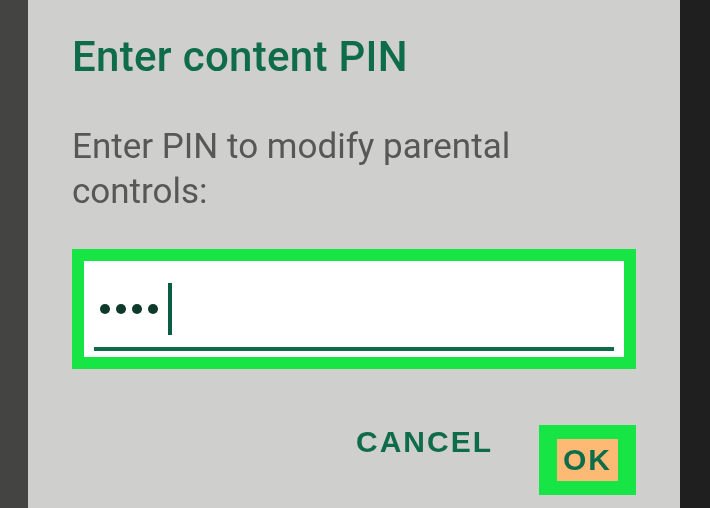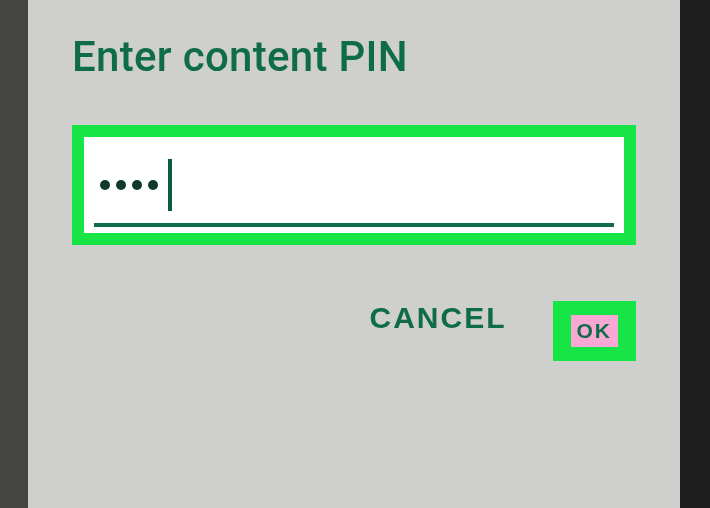--- a/index.html
+++ b/index.html
@@ -111,39 +111,40 @@
       cursor: pointer;
     }
     .ok-highlight {
       background: #17e546;
       padding: 14px 18px;
       display: inline-flex;
       align-items: center;
       justify-content: center;
     }
     .btn-ok {
-      background: #f9a8d4;
+      background: #fdba74;
       color: #0f6c4a;
-      font-size: 21px;
+      font-size: 30px;
       font-weight: 600;
       letter-spacing: 2px;
       border: none;
       padding: 4px 6px;
       cursor: pointer;
     }
   </style>
 </head>
 <body>
 
 <div class="outer-frame">
   <div class="dark-rail-right"></div>
 
   <div class="dialog">
     <h1 class="dialog-title">Enter content PIN</h1>
 
+    <p class="dialog-message">Enter PIN to modify parental controls:</p>
 
     <div class="pin-highlight-wrap">
       <div class="pin-field">
         <div class="pin-dots">
           <span class="dot"></span>
           <span class="dot"></span>
           <span class="dot"></span>
           <span class="dot"></span>
           <span class="cursor"></span>
         </div>

